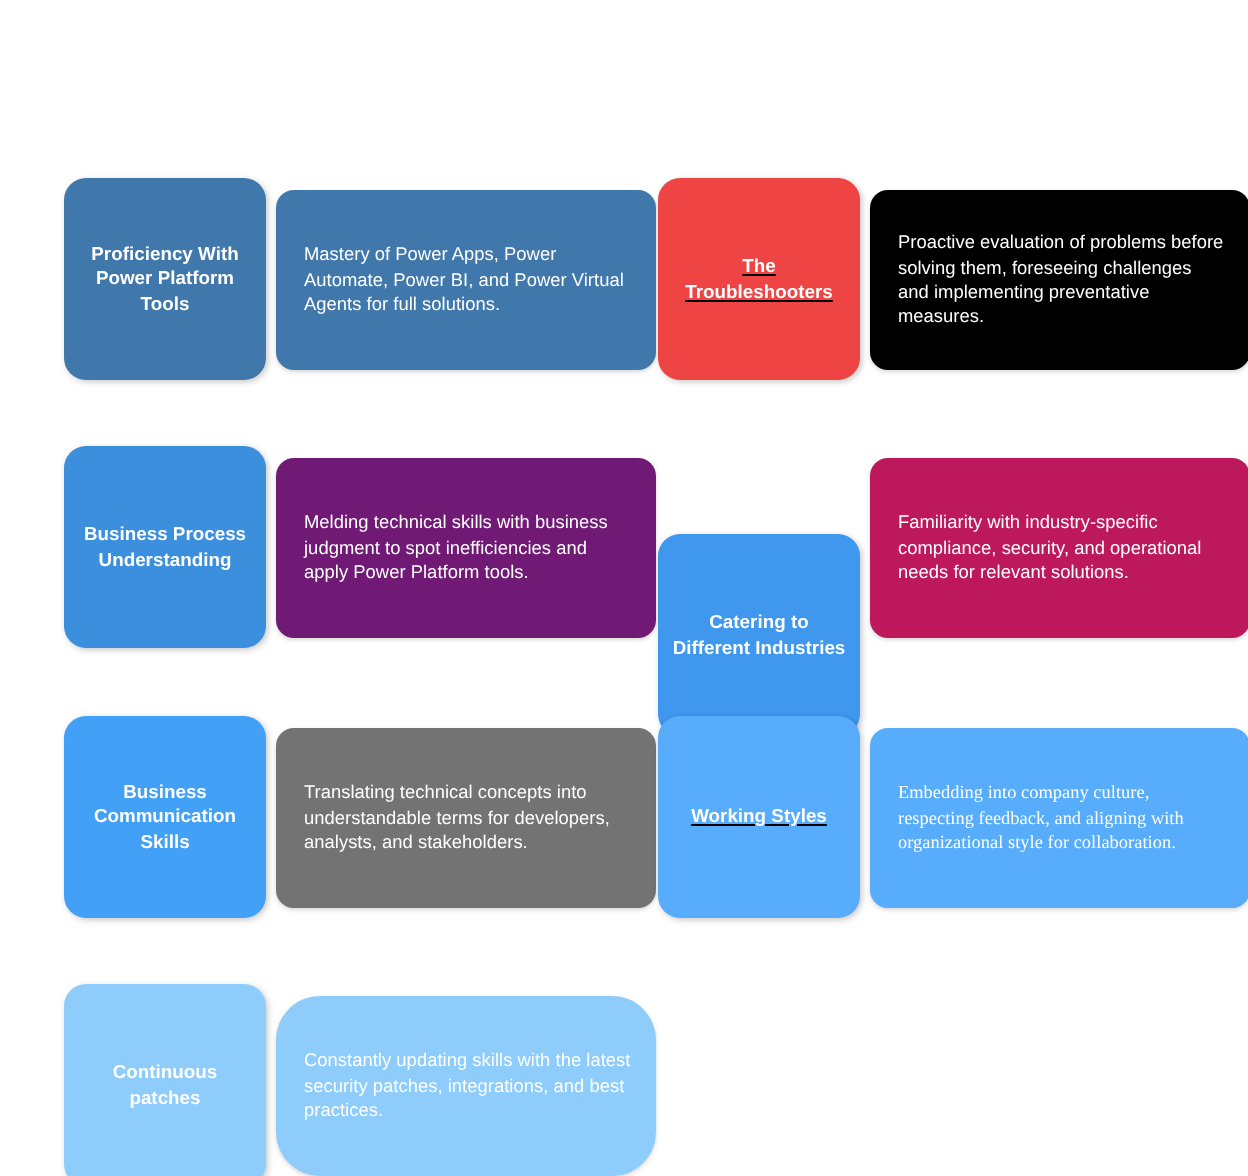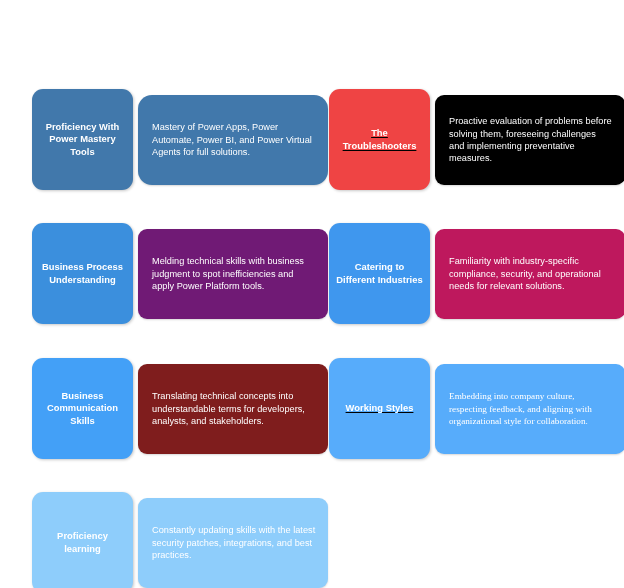--- a/index.html
+++ b/index.html
@@ -81,25 +81,25 @@
   .pos-r3c1 { left: 32px;  top: 358px; }
   .pos-r3c2 { left: 329px; top: 358px; }
   .pos-r4c1 { left: 32px;  top: 492px; }
 </style>
 </head>
 <body style="background: rgb(255, 255, 255);">
 
 <div id="canvas" style="background: rgb(255, 255, 255);">
 
   <div class="card pos-r1c1">
-    <div class="desc-panel" style="background: rgb(65, 120, 171); border-radius: 14px;">
+    <div class="desc-panel" style="background: rgb(65, 120, 171);">
       <span class="desc-text">Mastery of Power Apps, Power Automate, Power BI, and Power Virtual Agents for full solutions.</span>
     </div>
     <div class="title-panel" style="background: rgb(65, 120, 171);">
-      <span class="title-text">Proficiency With Power Mastery Tools</span>
+      <span class="title-text">Proficiency With Power Platform Tools</span>
     </div>
   </div>
 
   <div class="card pos-r1c2">
     <div class="desc-panel" style="background: #000000;">
       <span class="desc-text">Proactive evaluation of problems before solving them, foreseeing challenges and implementing preventative measures.</span>
     </div>
     <div class="title-panel" style="background: #ef4444; text-decoration: underline;">
       <span class="title-text">The Troubleshooters</span>
     </div>
@@ -111,45 +111,45 @@
     </div>
     <div class="title-panel" style="background: rgb(59, 143, 221);">
       <span class="title-text">Business Process Understanding</span>
     </div>
   </div>
 
   <div class="card pos-r2c2">
     <div class="desc-panel" style="background: #be185d;">
       <span class="desc-text">Familiarity with industry-specific compliance, security, and operational needs for relevant solutions.</span>
     </div>
-    <div class="title-panel" style="background: rgb(63, 151, 238);">
+    <div class="title-panel" style="background: rgb(63, 151, 238); margin-top: 44px;">
       <span class="title-text">Catering to Different Industries</span>
     </div>
   </div>
 
   <div class="card pos-r3c1">
-    <div class="desc-panel" style="background: #7f1d1d;">
+    <div class="desc-panel" style="background: #737373;">
       <span class="desc-text">Translating technical concepts into understandable terms for developers, analysts, and stakeholders.</span>
     </div>
     <div class="title-panel" style="background: rgb(67, 160, 247);">
       <span class="title-text">Business Communication Skills</span>
     </div>
   </div>
 
   <div class="card pos-r3c2">
     <div class="desc-panel" style="background: rgb(87, 172, 251); font-family: Liberation Serif, serif;">
       <span class="desc-text">Embedding into company culture, respecting feedback, and aligning with organizational style for collaboration.</span>
     </div>
     <div class="title-panel" style="background: rgb(87, 172, 251); text-decoration: underline;">
       <span class="title-text">Working Styles</span>
     </div>
   </div>
 
   <div class="card pos-r4c1">
-    <div class="desc-panel" style="background: rgb(142, 205, 251);">
+    <div class="desc-panel" style="background: rgb(142, 205, 251); border-radius: 22px;">
       <span class="desc-text">Constantly updating skills with the latest security patches, integrations, and best practices.</span>
     </div>
     <div class="title-panel" style="background: rgb(142, 205, 251);">
-      <span class="title-text">Proficiency learning</span>
+      <span class="title-text">Continuous patches</span>
     </div>
   </div>
 
 </div>
 
 </body></html>

